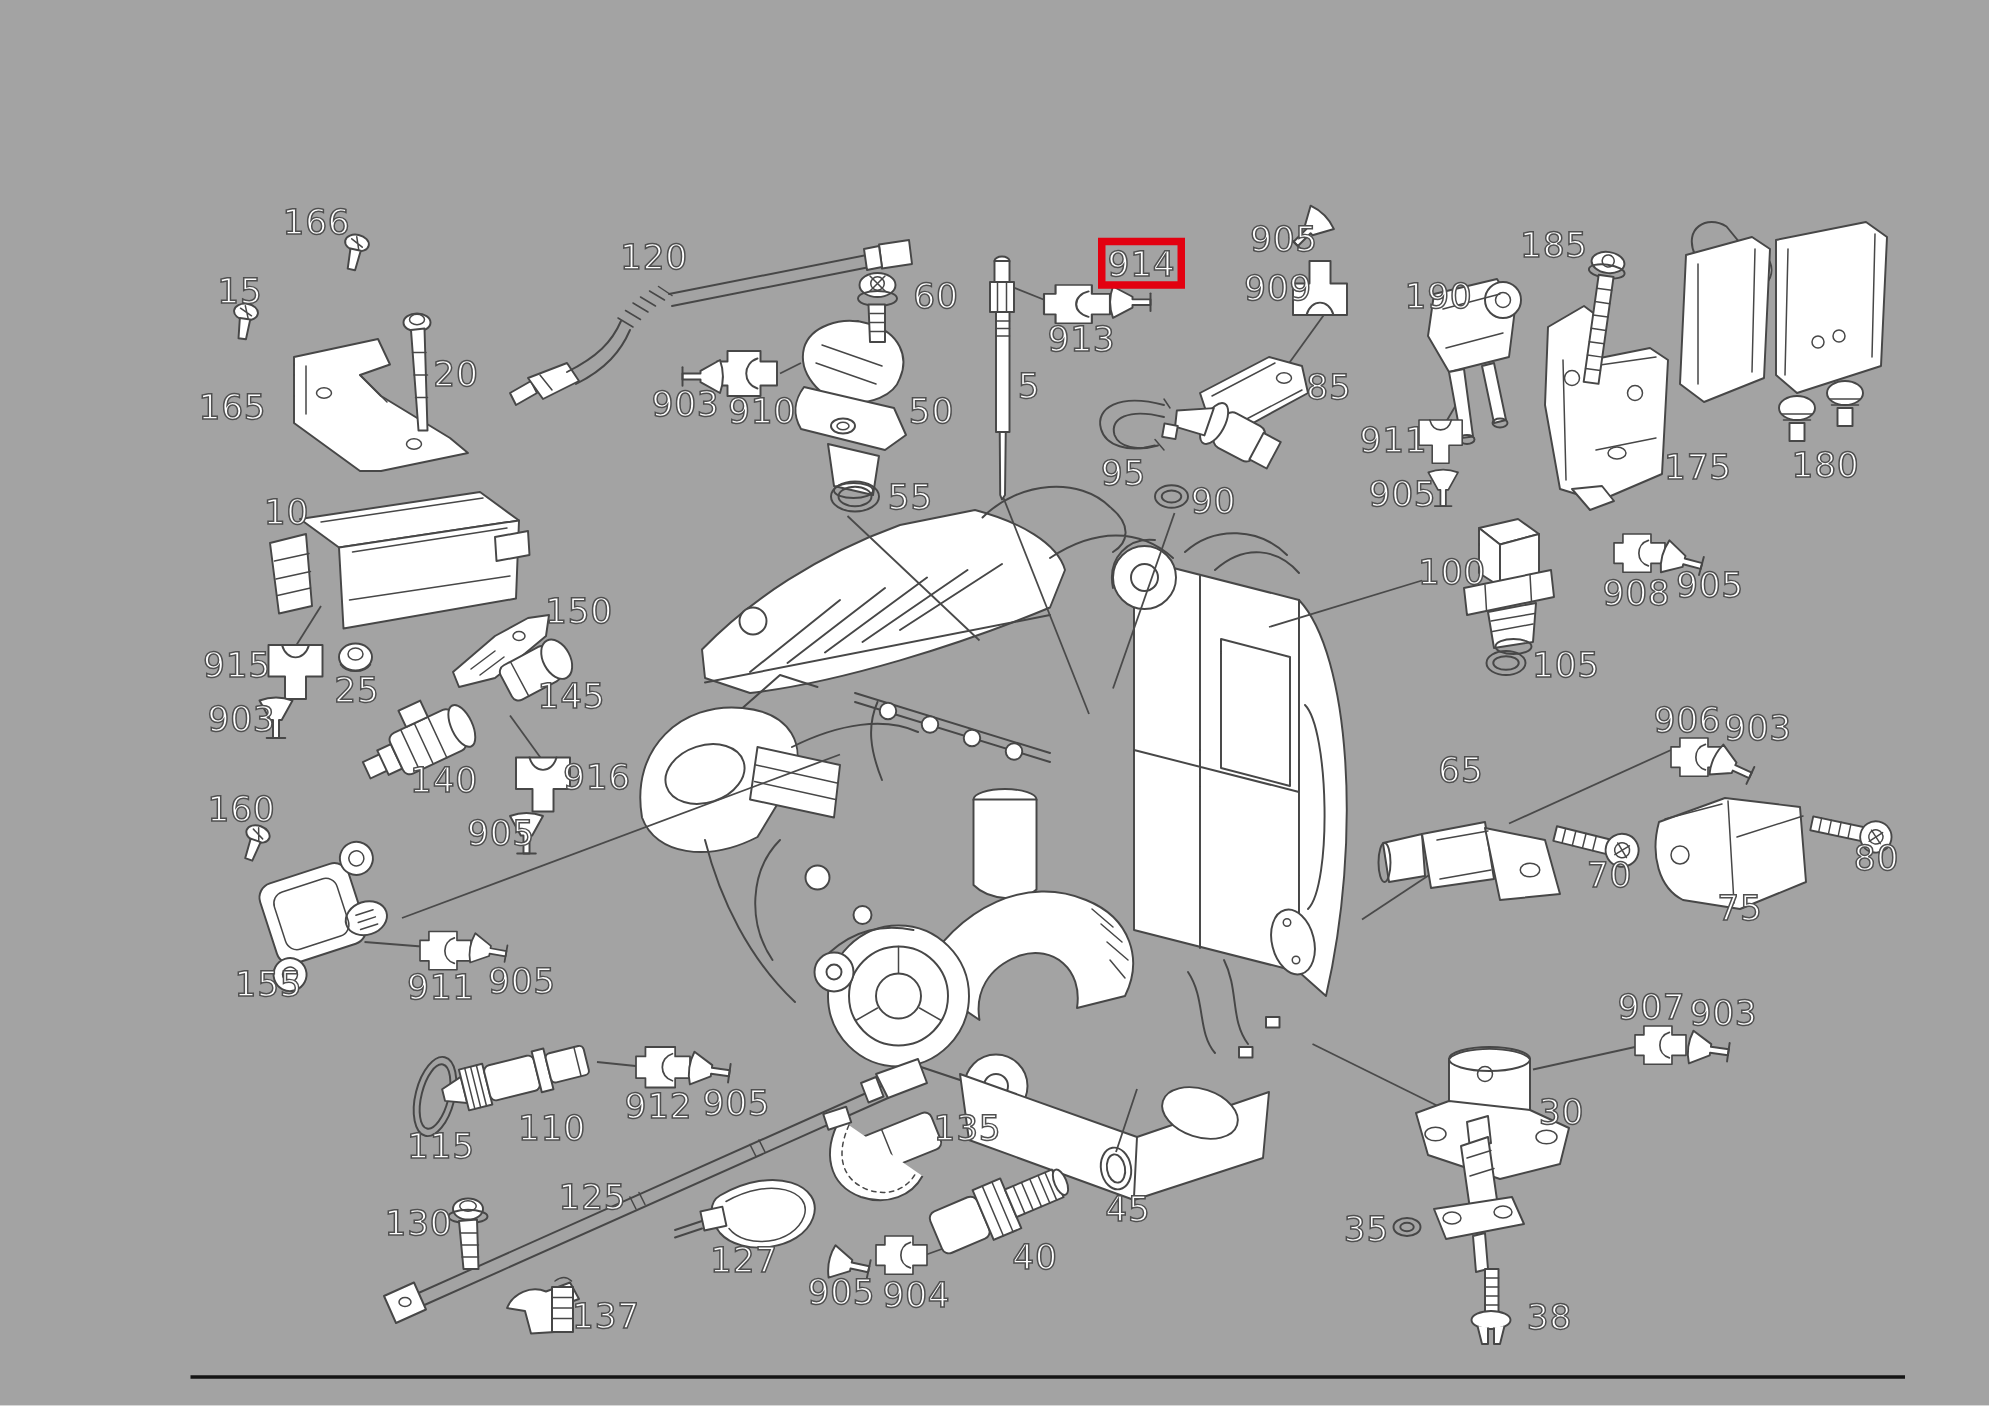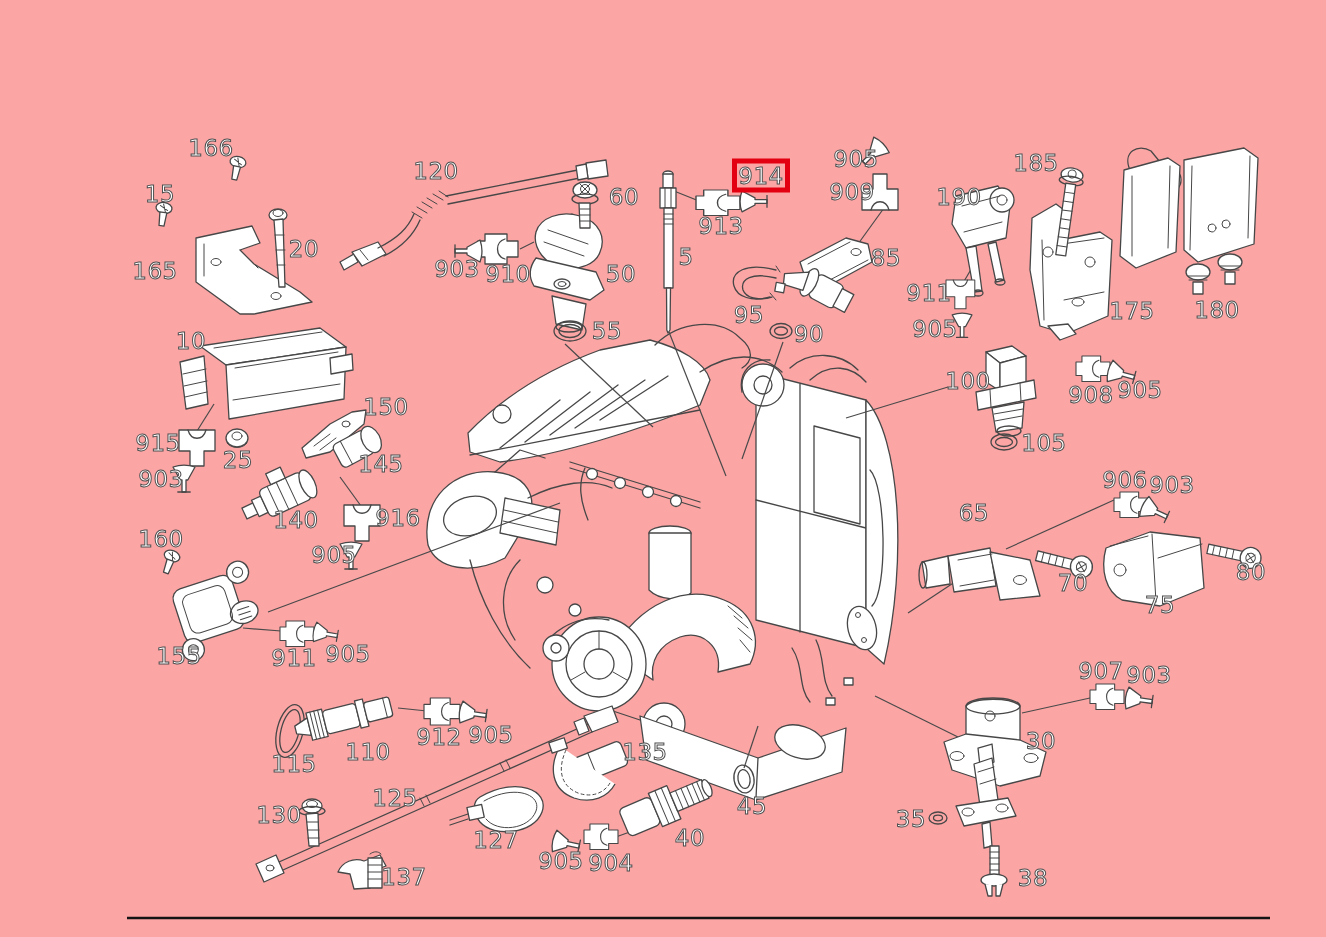--- a/index.html
+++ b/index.html
@@ -1,16 +1,16 @@
 <!DOCTYPE html>
 <html><head>
 <meta charset="utf-8">
 <style>
   html,body{margin:0;padding:0;background:#ffffff;}
-  .stage{position:relative;width:1326px;height:937px;background:#fca5a5;overflow:hidden;}
+  .stage{position:relative;width:1326px;height:937px;background:#a3a3a3;overflow:hidden;}
   svg{display:block;}
   .ln{fill:none;stroke:#474747;stroke-width:1.3;stroke-linecap:round;stroke-linejoin:round;}
   .fw{fill:#ffffff;stroke:#474747;stroke-width:1.3;stroke-linejoin:round;}
   .ld{fill:none;stroke:#4a4a4a;stroke-width:1.2;}
   .thin{stroke-width:1;}
   .lbl{font-family:"DejaVu Sans",sans-serif;font-size:23px;letter-spacing:.5px;
        fill:#ffffff;stroke:#4f4f4f;stroke-width:1;text-anchor:middle;}
   .rule{stroke:#141414;stroke-width:2.4;}
 </style>
 </head>

